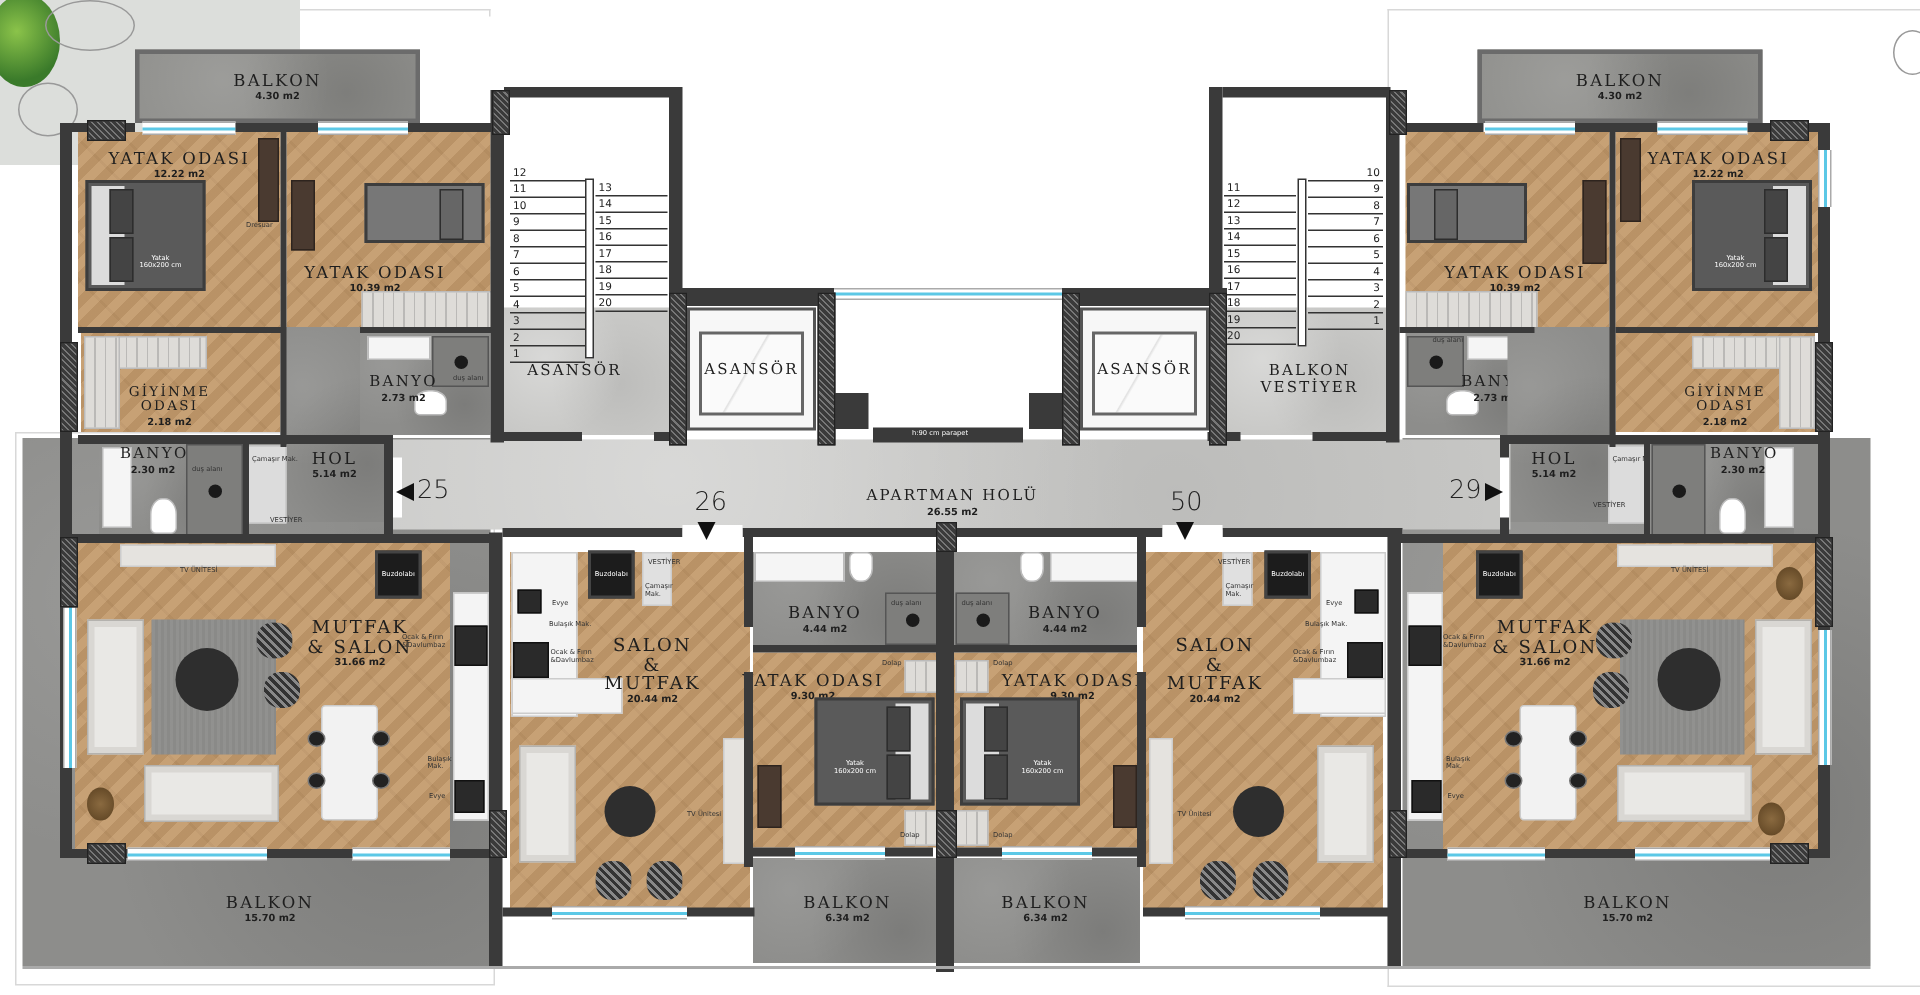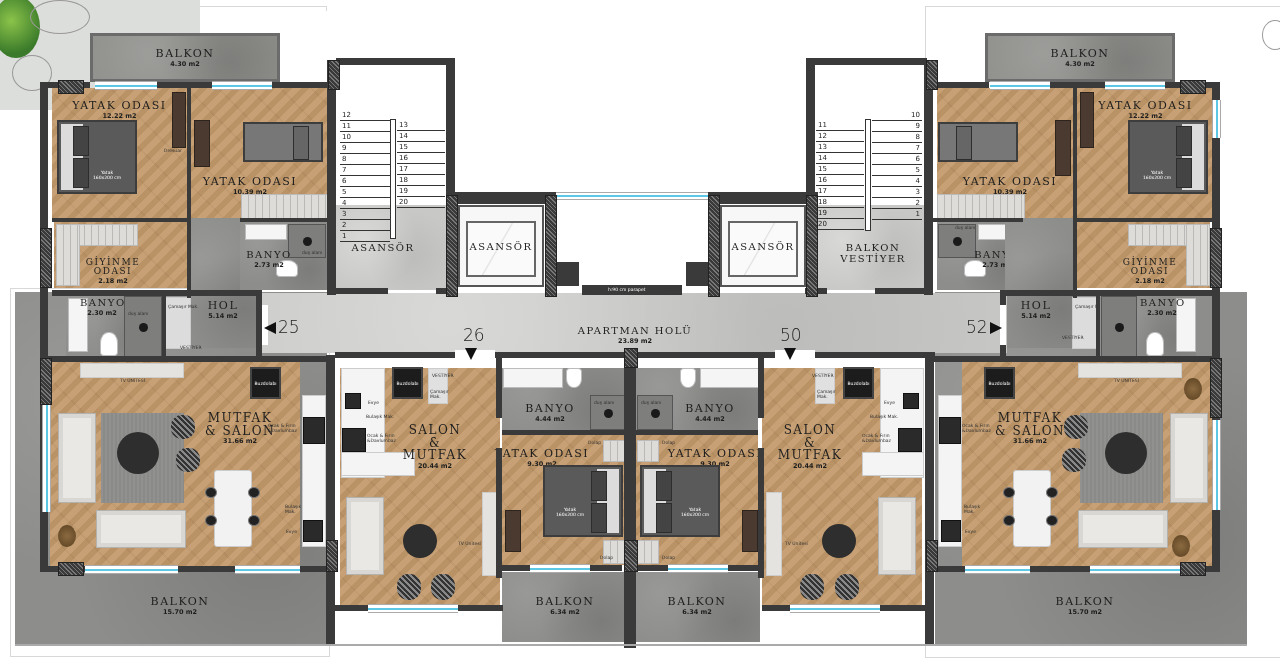--- a/index.html
+++ b/index.html
@@ -404,21 +404,21 @@
     <span class="name">BALKON</span>
     <span class="area">15.70 m2</span>
   </div>
 </div>
 
 <div>
 
   <div class="lightstone" style="left:262px;top:293px;width:745px;height:60px;"></div>
   <div class="label" style="left:560px;top:326px;width:150px;">
     <span class="name" style="font-size:10px;">APARTMAN HOLÜ</span>
-    <span class="area">23.89 m2</span>
+    <span class="area">26.55 m2</span>
   </div>
 
   <div class="stair" style="left:336px;top:65px;width:110px;height:140px;"></div>
   <div class="lightstone" style="left:336px;top:205px;width:110px;height:85px;"></div>
   <div class="abs" style="left:340px;top:110px;width:50px;height:132px;">
     <div class="step" style="left:0;top:0;width:50px;">12</div>
     <div class="step" style="left:0;top:11px;width:50px;">11</div>
     <div class="step" style="left:0;top:22px;width:50px;">10</div>
     <div class="step" style="left:0;top:33px;width:50px;">9</div>
     <div class="step" style="left:0;top:44px;width:50px;">8</div>
@@ -609,15 +609,15 @@
 
   <div class="abs" style="left:455px;top:350px;width:40px;height:8px;background:#fff;"></div>
   <div class="entry" style="left:463px;top:325px;">26</div>
   <div class="arrow-down" style="left:465px;top:348px;"></div>
 
   <div class="abs" style="left:775px;top:350px;width:40px;height:8px;background:#fff;"></div>
   <div class="entry" style="left:780px;top:325px;">50</div>
   <div class="arrow-down" style="left:784px;top:348px;"></div>
 
   <div class="abs" style="left:1000px;top:305px;width:6px;height:40px;background:#fff;"></div>
-  <div class="entry" style="left:966px;top:317px;">52</div>
+  <div class="entry" style="left:966px;top:317px;">29</div>
   <div class="arrow-right" style="left:990px;top:322px;"></div>
 </div>
 
 </body></html>

